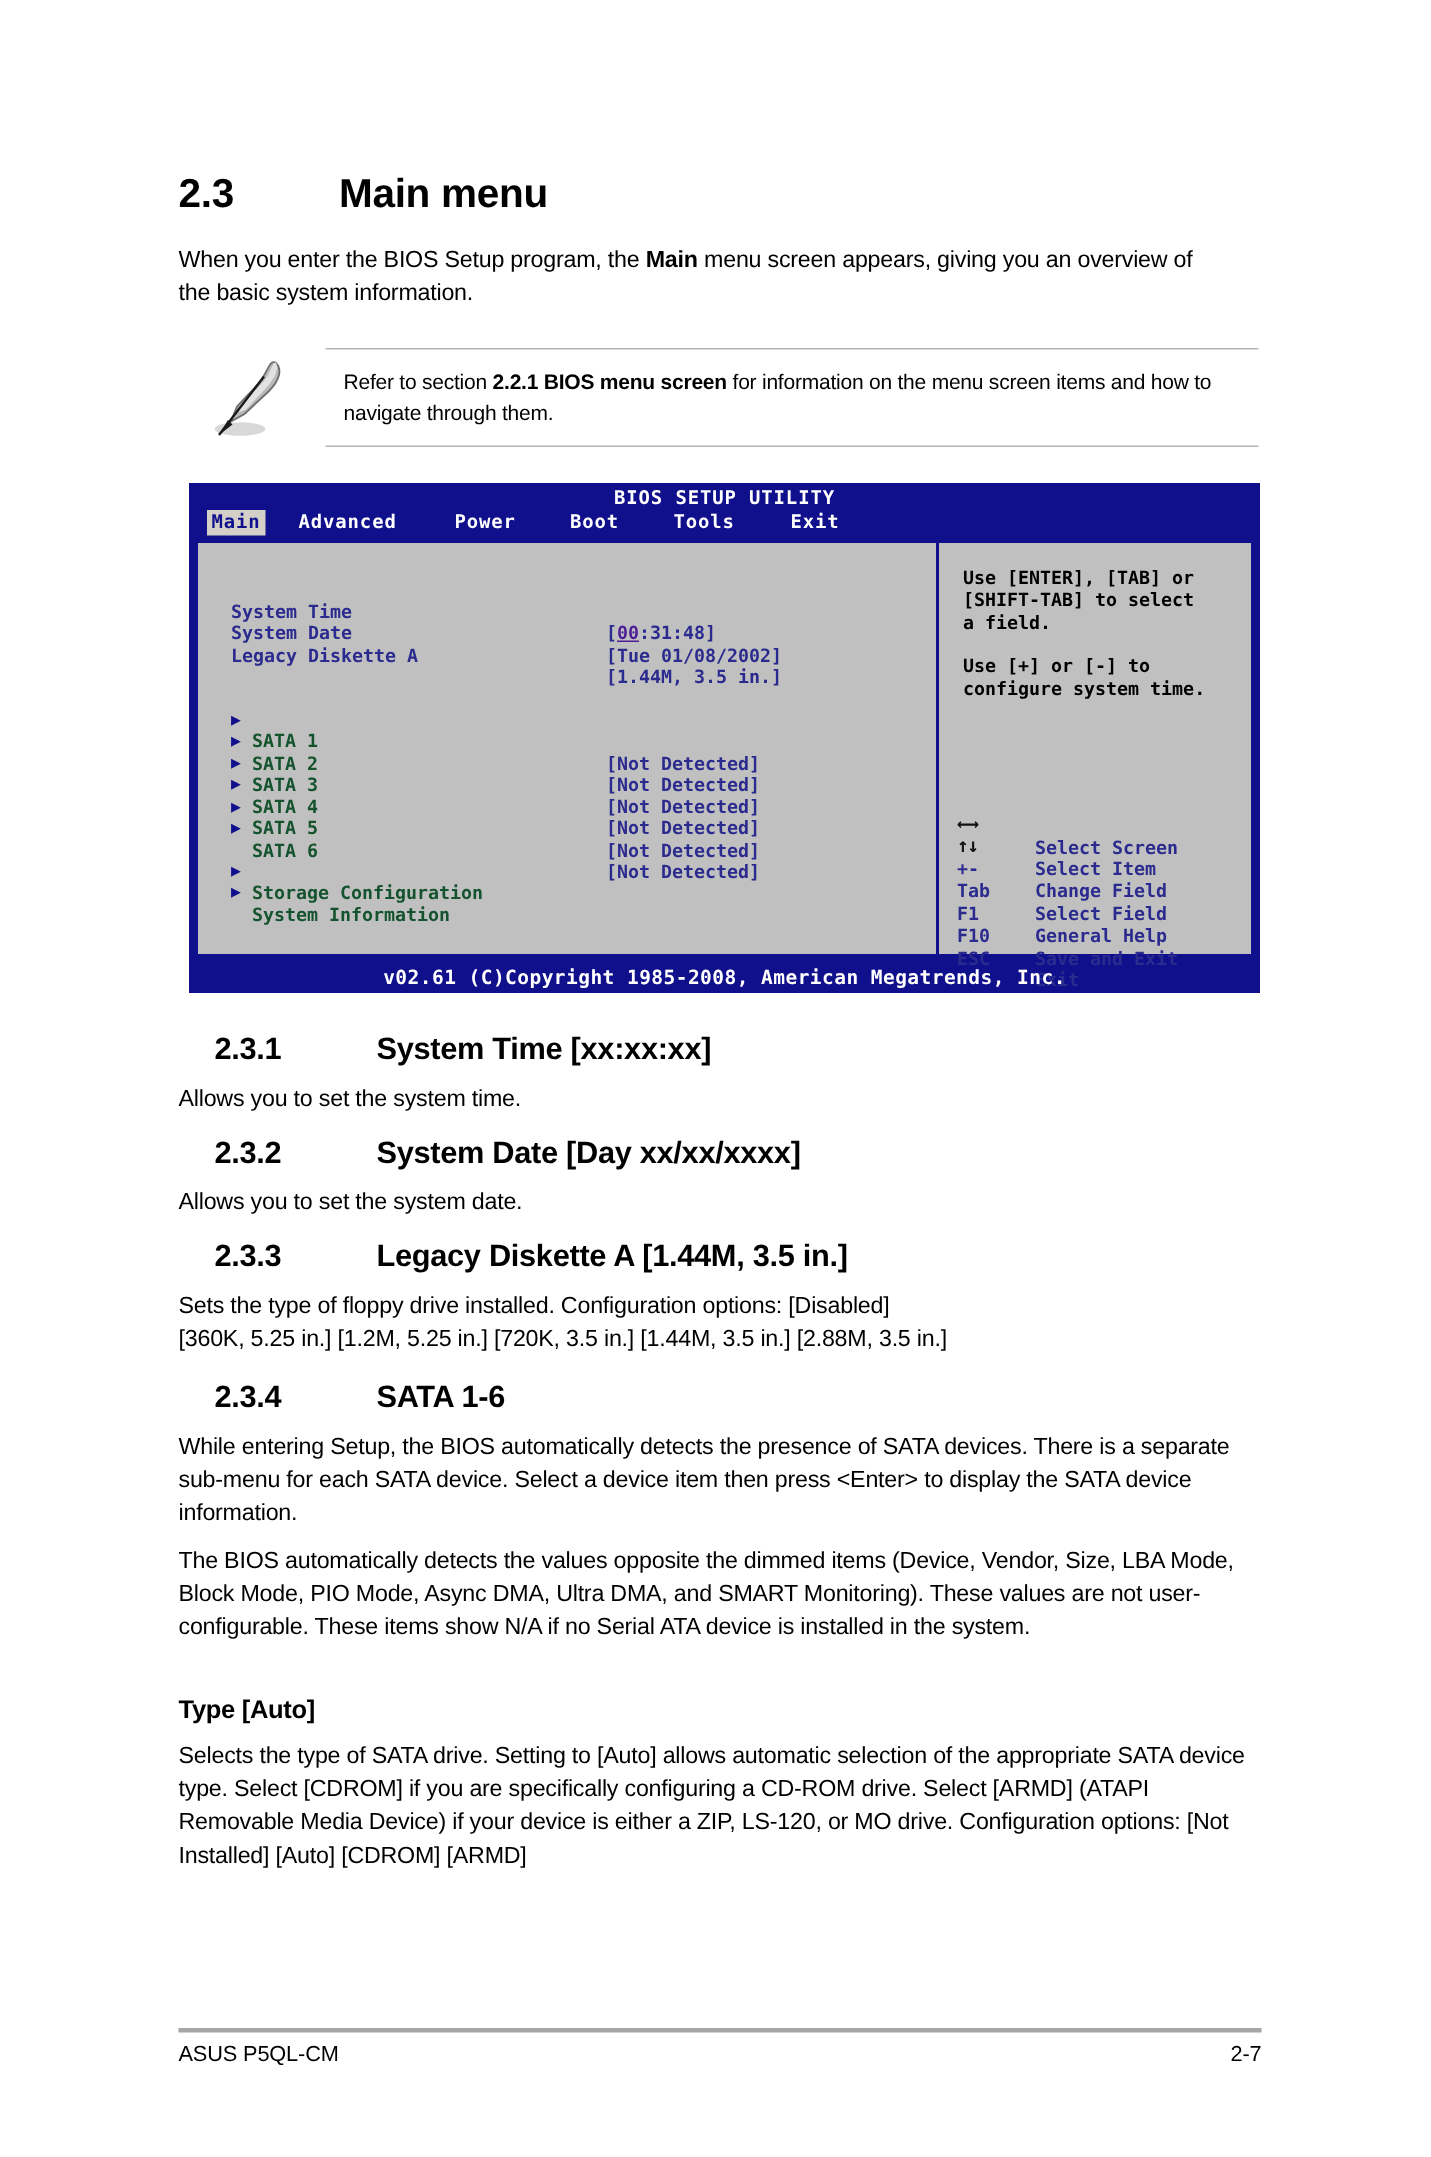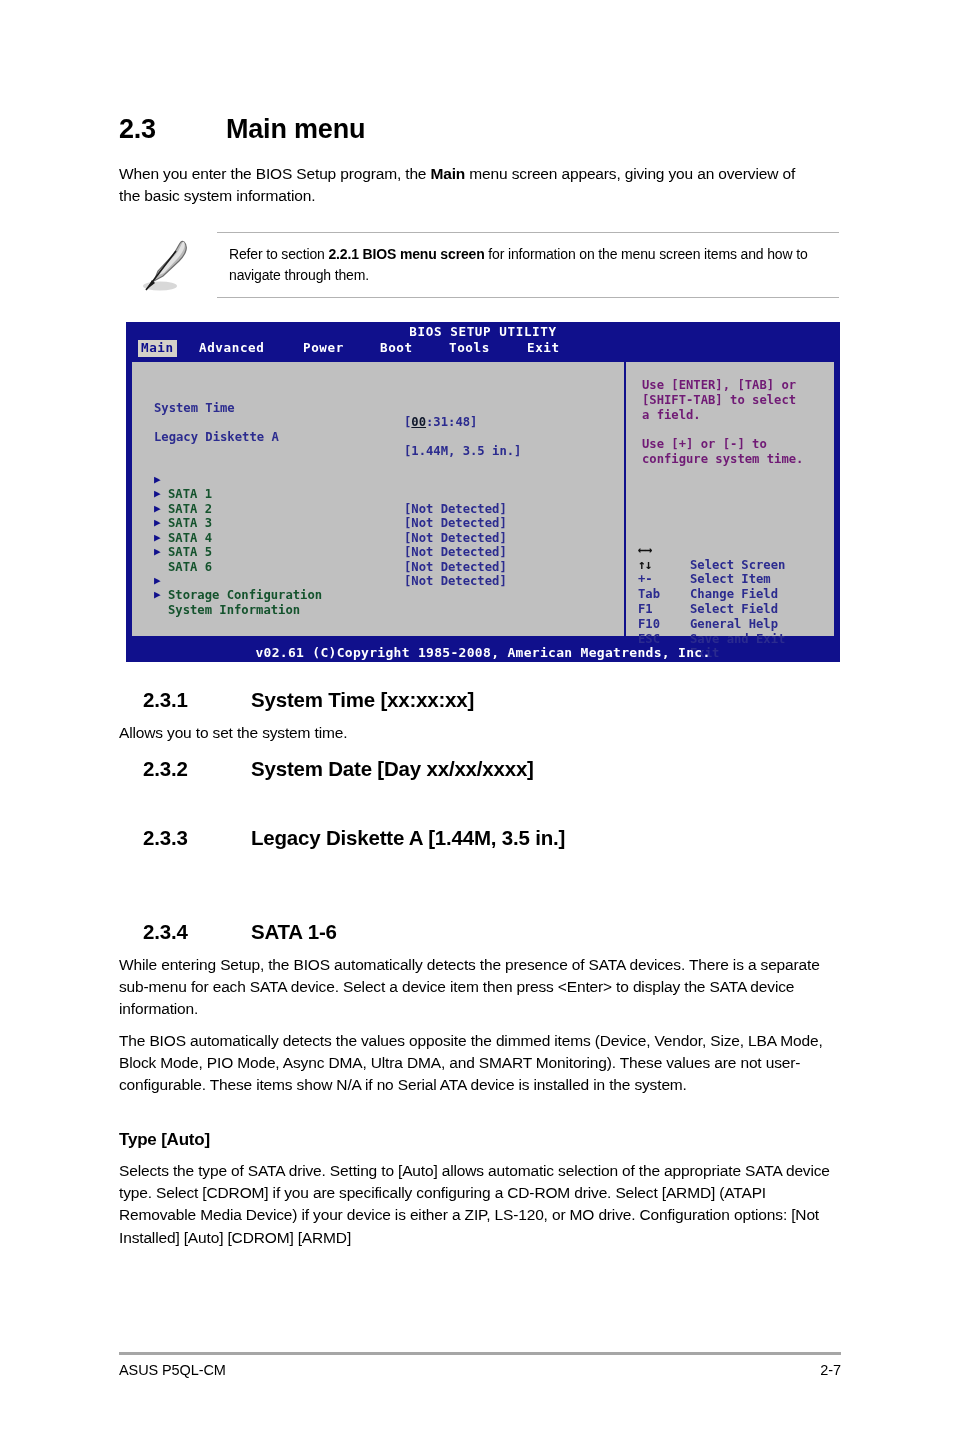--- a/index.html
+++ b/index.html
@@ -178,37 +178,37 @@
   }
 
   .brow {
     position: absolute;
     color: #2b2b8f;
     font-weight: bold;
     white-space: pre;
   }
   .blabel { position: absolute; left: 22px; }
   .bvalue { position: absolute; left: 272px; }
-  .bvalue .hl { color: #0f172a; text-decoration: underline; }
+  .bvalue .hl { color: #4c1d95; text-decoration: underline; }
 
   .barrow {
     position: absolute;
     left: 22px;
     color: #10108c;
     font-size: 11px;
     line-height: 14.5px;
   }
   .bsub { position: absolute; left: 36px; color: #14532d; font-weight: bold; white-space: pre; }
 
   .bhelp {
     position: absolute;
     left: 16px;
     top: 16px;
     width: 190px;
-    color: #701a75;
+    color: #000000;
     font-weight: bold;
     white-space: pre;
     line-height: 14.8px;
   }
 
   .bkeys {
     position: absolute;
     left: 12px;
     top: 166px;
     color: #2b2b8f;
@@ -314,20 +314,24 @@
 
     <div class="bios-body">
 
       <div class="bios-left">
 
         <div class="brow" style="top:24px;left:0;width:100%">
           <span class="blabel">System Time</span>
           <span class="bvalue"><span>[</span><span class="hl">00</span><span>:31:48]</span></span>
         </div>
 
+        <div class="brow" style="top:38.5px;left:0;width:100%">
+          <span class="blabel">System Date</span>
+          <span class="bvalue">[Tue 01/08/2002]</span>
+        </div>
 
         <div class="brow" style="top:53px;left:0;width:100%">
           <span class="blabel">Legacy Diskette A</span>
           <span class="bvalue">[1.44M, 3.5 in.]</span>
         </div>
 
         <div class="brow" style="top:96px;left:0;width:100%">
           <span class="barrow">▶</span>
           <span class="bsub">SATA 1</span>
           <span class="bvalue">[Not Detected]</span>
@@ -420,26 +424,28 @@
     <div class="h3">
       <span class="num">2.3.1</span><span>System Time [xx:xx:xx]</span>
     </div>
     <p class="para">Allows you to set the system time.</p>
   </div>
 
   <div class="sec" id="sec-232">
     <div class="h3">
       <span class="num">2.3.2</span><span>System Date [Day xx/xx/xxxx]</span>
     </div>
+    <p class="para">Allows you to set the system date.</p>
   </div>
 
   <div class="sec" id="sec-233">
     <div class="h3">
       <span class="num">2.3.3</span><span>Legacy Diskette A [1.44M, 3.5 in.]</span>
     </div>
+    <p class="para">Sets the type of floppy drive installed. Configuration options: [Disabled]<br>[360K, 5.25 in.] [1.2M, 5.25 in.] [720K, 3.5 in.] [1.44M, 3.5 in.] [2.88M, 3.5 in.]</p>
   </div>
 
   <div class="sec" id="sec-234">
     <div class="h3">
       <span class="num">2.3.4</span><span>SATA 1-6</span>
     </div>
     <p class="para">While entering Setup, the BIOS automatically detects the presence of SATA devices. There is a separate sub-menu for each SATA device. Select a device item then press &lt;Enter&gt; to display the SATA device information.</p>
     <p class="para">The BIOS automatically detects the values opposite the dimmed items (Device, Vendor, Size, LBA Mode, Block Mode, PIO Mode, Async DMA, Ultra DMA, and SMART Monitoring). These values are not user-configurable. These items show N/A if no Serial ATA device is installed in the system.</p>
   </div>
 

